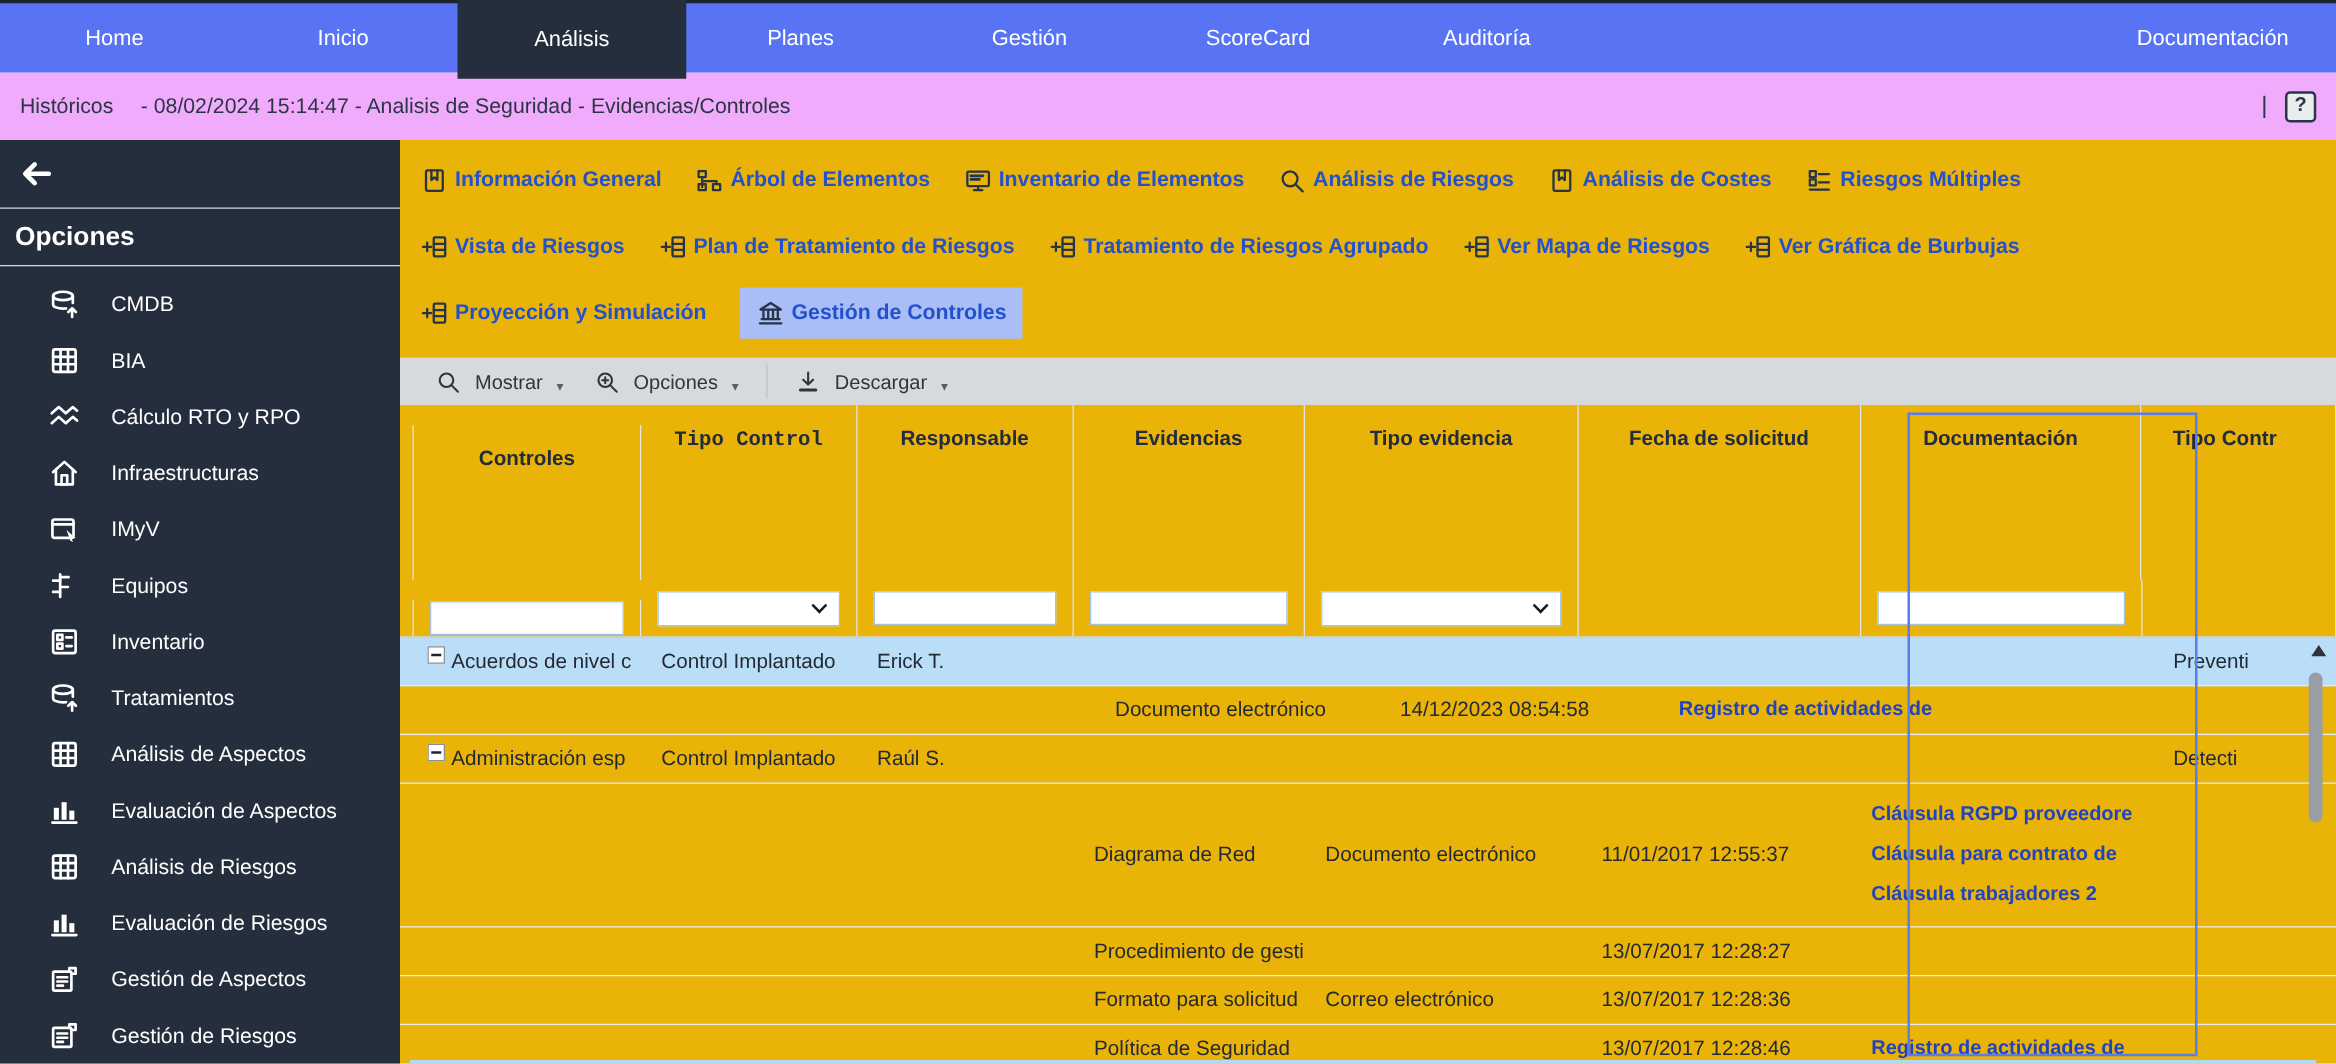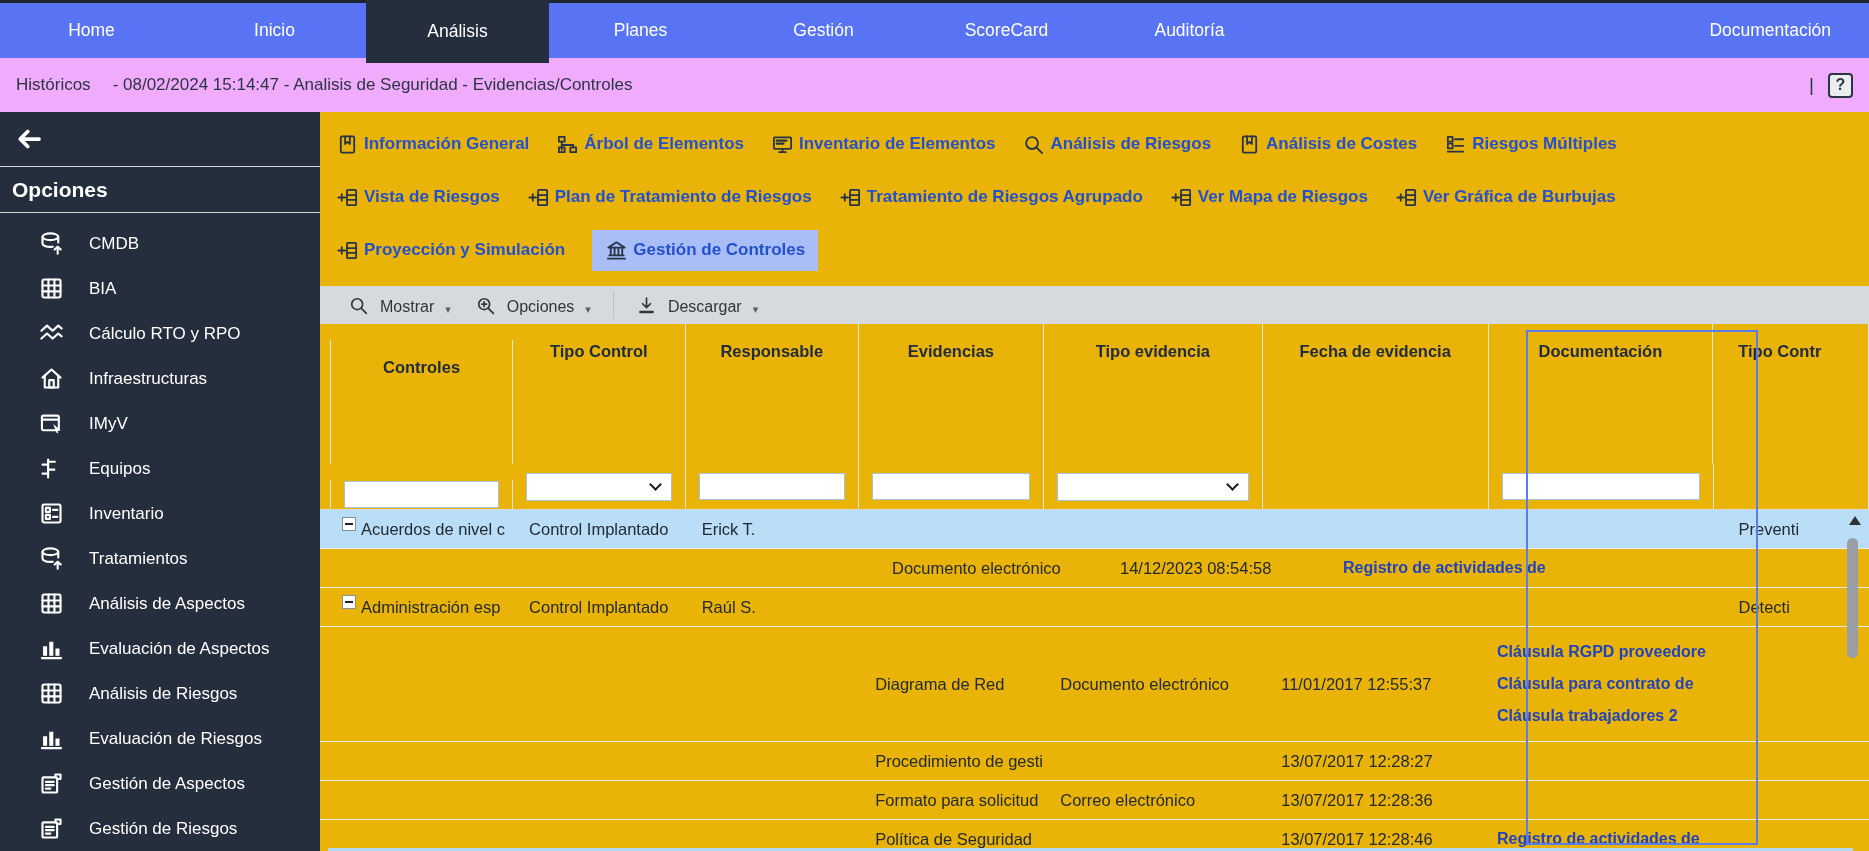--- a/index.html
+++ b/index.html
@@ -390,25 +390,25 @@
             <path d="M12 3.5V14M7.5 10l4.5 4.5L16.5 10"></path>
             <path d="M5 19.5h14" stroke-width="2.8"></path>
           </svg>
           <span>Descargar</span>
           <span class="caret">▾</span>
         </div>
       </div>
     <div class="table">
       <div class="thead" id="thead">
           <div class="th" style="width: 189px;">Controles</div>
-          <div class="th" style="width: 178px;">Tipo Control</div>
+          <div class="th" style="width: 178px; font-family: Liberation Mono, monospace;">Tipo Control</div>
           <div class="th" style="width: 179px;">Responsable</div>
           <div class="th" style="width: 191px;">Evidencias</div>
           <div class="th" style="width: 226px;">Tipo evidencia</div>
-          <div class="th" style="width: 233px;">Fecha de evidencia</div>
+          <div class="th" style="width: 233px;">Fecha de solicitud</div>
           <div class="th" style="width: 232px;">Documentación</div>
           <div class="th cut" style="width: 160px;">Tipo Contr</div>
         </div>
       <div class="filters" id="filters">
           <div class="fc" style="width: 189px;">
             <input class="filter-input" style="">
           </div>
           <div class="fc" style="width: 178px;">
             <div class="selectbox">
               <span class="chev"></span>

